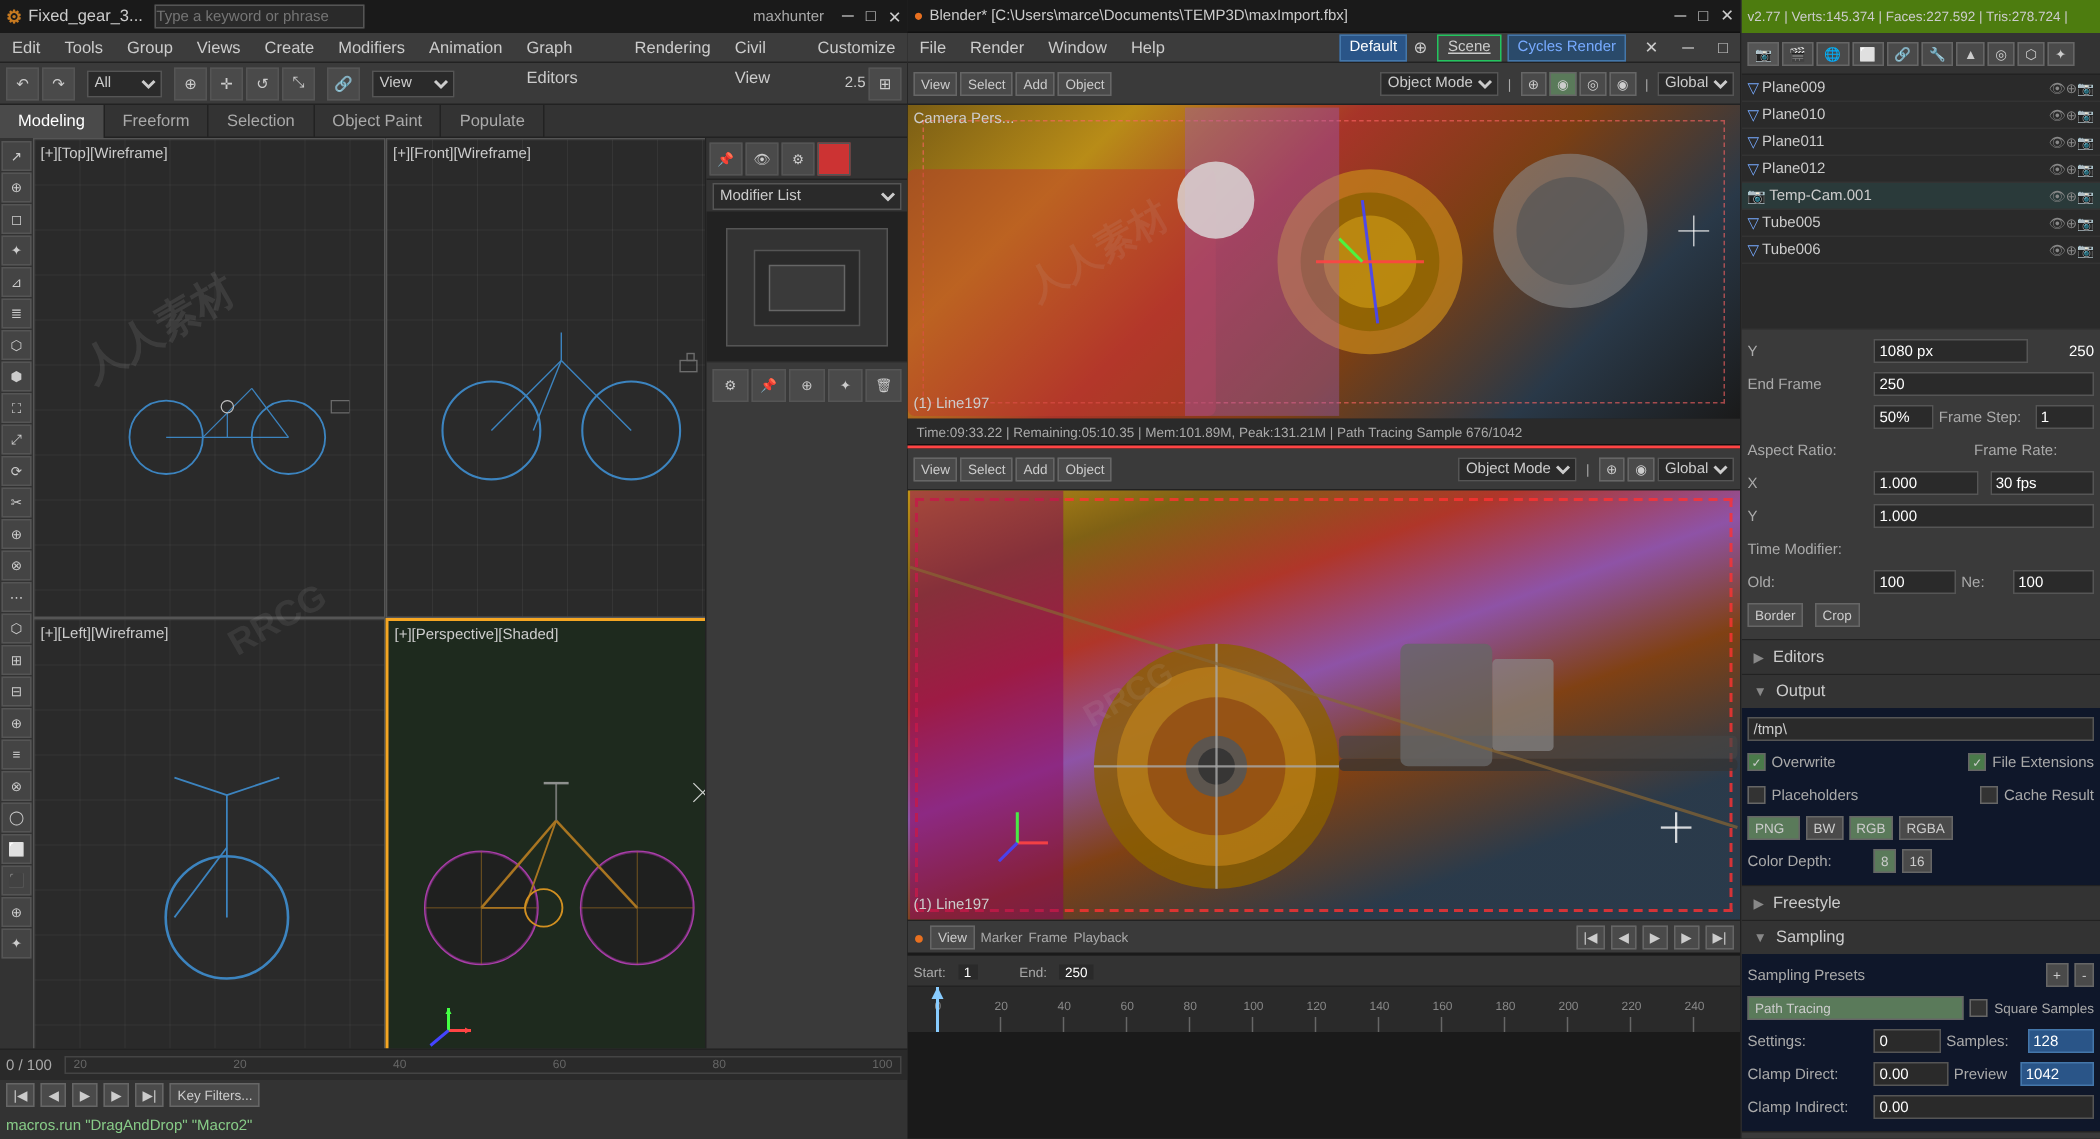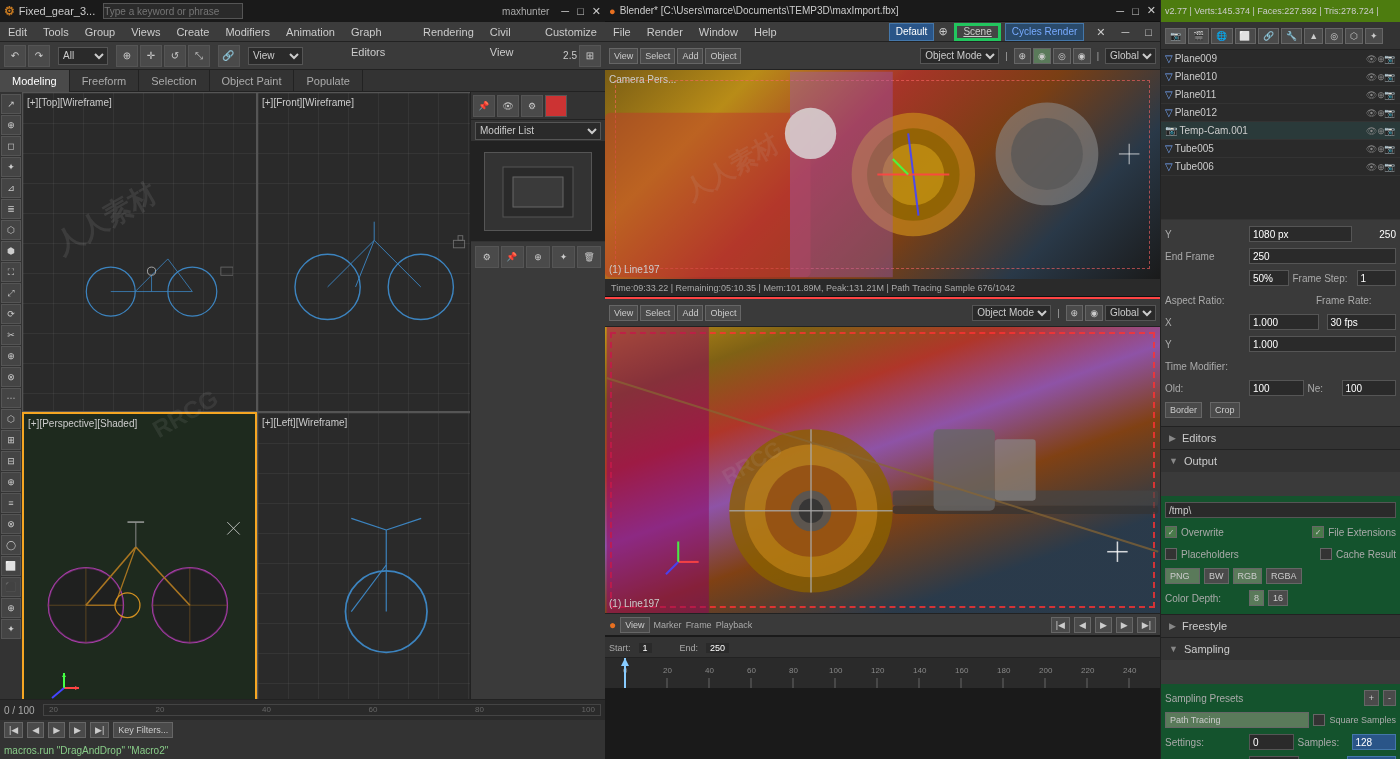--- a/index.html
+++ b/index.html
@@ -185,21 +185,21 @@
       font-size: 10px; color: #ccc; border-bottom: 1px solid #333;
     }
 
     
     .prop-section { border-bottom: 1px solid #222; }
     .prop-section-header {
       height: 22px; background: #333; display: flex; align-items: center;
       padding: 0 8px; font-size: 11px; color: #ccc; cursor: pointer;
       gap: 6px;
     }
-    .prop-section-content { padding: 4px; background: #14532d; margin-top: 24px; }
+    .prop-section-content { padding: 4px; background: #0f172a; }
     .prop-row {
       display: flex; align-items: center; height: 20px; gap: 4px;
       margin-bottom: 2px;
     }
     .prop-label { font-size: 10px; color: #aaa; min-width: 80px; }
     .prop-value {
       flex: 1; height: 16px; background: #2a2a2a; border: 1px solid #555;
       color: #fff; font-size: 10px; padding: 0 3px; display: flex;
       align-items: center;
     }
@@ -374,20 +374,32 @@
         <circle cx="150" cy="80" r="35" fill="none" stroke="#44aaff" stroke-width="1.5"></circle>
         <line x1="50" y1="80" x2="100" y2="30" stroke="#44aaff" stroke-width="1"></line>
         <line x1="100" y1="30" x2="150" y2="80" stroke="#44aaff" stroke-width="1"></line>
         <line x1="80" y1="80" x2="100" y2="30" stroke="#44aaff" stroke-width="1"></line>
         <line x1="100" y1="30" x2="100" y2="10" stroke="#44aaff" stroke-width="1"></line>
         <rect x="185" y="30" width="12" height="8" fill="none" stroke="#888" stroke-width="1"></rect>
         <rect x="190" y="25" width="5" height="5" fill="none" stroke="#888" stroke-width="1"></rect>
       </svg>
     </div>
 
+    <div class="viewport" style="background:#2a2a2a;position:relative;">
+      <div class="grid-overlay"></div>
+      <span class="viewport-label">[+][Left][Wireframe]</span>
+      <svg style="position:absolute;top:20%;left:30%;width:50%;height:70%;opacity:0.7;" viewBox="0 0 100 120">
+        <circle cx="50" cy="80" r="35" fill="none" stroke="#44aaff" stroke-width="1.5"></circle>
+        <line x1="50" y1="80" x2="50" y2="10" stroke="#44aaff" stroke-width="1"></line>
+        <line x1="50" y1="10" x2="20" y2="0" stroke="#44aaff" stroke-width="1"></line>
+        <line x1="50" y1="10" x2="80" y2="0" stroke="#44aaff" stroke-width="1"></line>
+        <line x1="50" y1="40" x2="20" y2="80" stroke="#44aaff" stroke-width="1"></line>
+      </svg>
+    </div>
+
     <div class="viewport active" style="background:#1e2a1e;position:relative;">
       <span class="viewport-label">[+][Perspective][Shaded]</span>
 
       <svg style="position:absolute;top:10%;left:5%;width:90%;height:85%;opacity:0.8;" viewBox="0 0 250 200">
         <circle cx="60" cy="130" r="45" fill="none" stroke="#cc44cc" stroke-width="2"></circle>
         <circle cx="60" cy="130" r="45" fill="#221122" opacity="0.5"></circle>
         <circle cx="185" cy="130" r="45" fill="none" stroke="#cc44cc" stroke-width="2"></circle>
         <circle cx="185" cy="130" r="45" fill="#221122" opacity="0.5"></circle>
         <line x1="60" y1="130" x2="120" y2="60" stroke="#cc8822" stroke-width="2"></line>
         <line x1="120" y1="60" x2="185" y2="130" stroke="#cc8822" stroke-width="2"></line>
@@ -414,32 +426,20 @@
       <div style="position:absolute;bottom:20px;left:20px;">
         <svg width="40" height="40" viewBox="0 0 40 40">
           <line x1="20" y1="20" x2="35" y2="20" stroke="#ff4444" stroke-width="2"></line>
           <line x1="20" y1="20" x2="20" y2="5" stroke="#44ff44" stroke-width="2"></line>
           <line x1="20" y1="20" x2="8" y2="30" stroke="#4444ff" stroke-width="2"></line>
           <polygon points="35,20 31,18 31,22" fill="#ff4444"></polygon>
           <polygon points="20,5 18,9 22,9" fill="#44ff44"></polygon>
         </svg>
       </div>
     </div>
-
-    <div class="viewport" style="background:#2a2a2a;position:relative;">
-      <div class="grid-overlay"></div>
-      <span class="viewport-label">[+][Left][Wireframe]</span>
-      <svg style="position:absolute;top:20%;left:30%;width:50%;height:70%;opacity:0.7;" viewBox="0 0 100 120">
-        <circle cx="50" cy="80" r="35" fill="none" stroke="#44aaff" stroke-width="1.5"></circle>
-        <line x1="50" y1="80" x2="50" y2="10" stroke="#44aaff" stroke-width="1"></line>
-        <line x1="50" y1="10" x2="20" y2="0" stroke="#44aaff" stroke-width="1"></line>
-        <line x1="50" y1="10" x2="80" y2="0" stroke="#44aaff" stroke-width="1"></line>
-        <line x1="50" y1="40" x2="20" y2="80" stroke="#44aaff" stroke-width="1"></line>
-      </svg>
-    </div>
   </div>
 
   <div class="modifier-panel">
     <div class="mod-toolbar">
       <div class="mod-btn">📌</div>
       <div class="mod-btn">👁</div>
       <div class="mod-btn">⚙</div>
       <div class="mod-btn" style="background:#cc3333;"></div>
     </div>
     <div class="mod-list-header">
@@ -509,21 +509,21 @@
   </div>
 
   <div class="blender-menubar">
     <div class="menu-item">File</div>
     <div class="menu-item">Render</div>
     <div class="menu-item">Window</div>
     <div class="menu-item">Help</div>
     <span style="flex:1;"></span>
     <div style="height:18px;background:#2a5588;border:1px solid #4477aa;padding:0 6px;display:flex;align-items:center;font-size:10px;color:#fff;margin-right:4px;">Default</div>
     <div style="width:14px;height:14px;margin-right:2px;">⊕</div>
-    <div style="height:18px;background:#444;border:3px solid #22c55e;padding:0 6px;display:flex;align-items:center;font-size:10px;color:#ccc;margin-right:4px;text-decoration:underline;">Scene</div>
+    <div style="height:18px;background:#444;border:1px solid #22c55e;padding:0 6px;display:flex;align-items:center;font-size:10px;color:#ccc;margin-right:4px;text-decoration:underline;">Scene</div>
     <div style="height:18px;background:#2a4a6a;border:1px solid #4477aa;padding:0 6px;display:flex;align-items:center;font-size:10px;color:#7af;margin-right:4px;">Cycles Render</div>
     <div class="menu-item">✕</div>
     <div class="menu-item">─</div>
     <div class="menu-item">□</div>
   </div>
 
   <div class="blender-viewport-top">
 
     <div class="blender-toolbar">
       <div class="btn-small">View</div>

